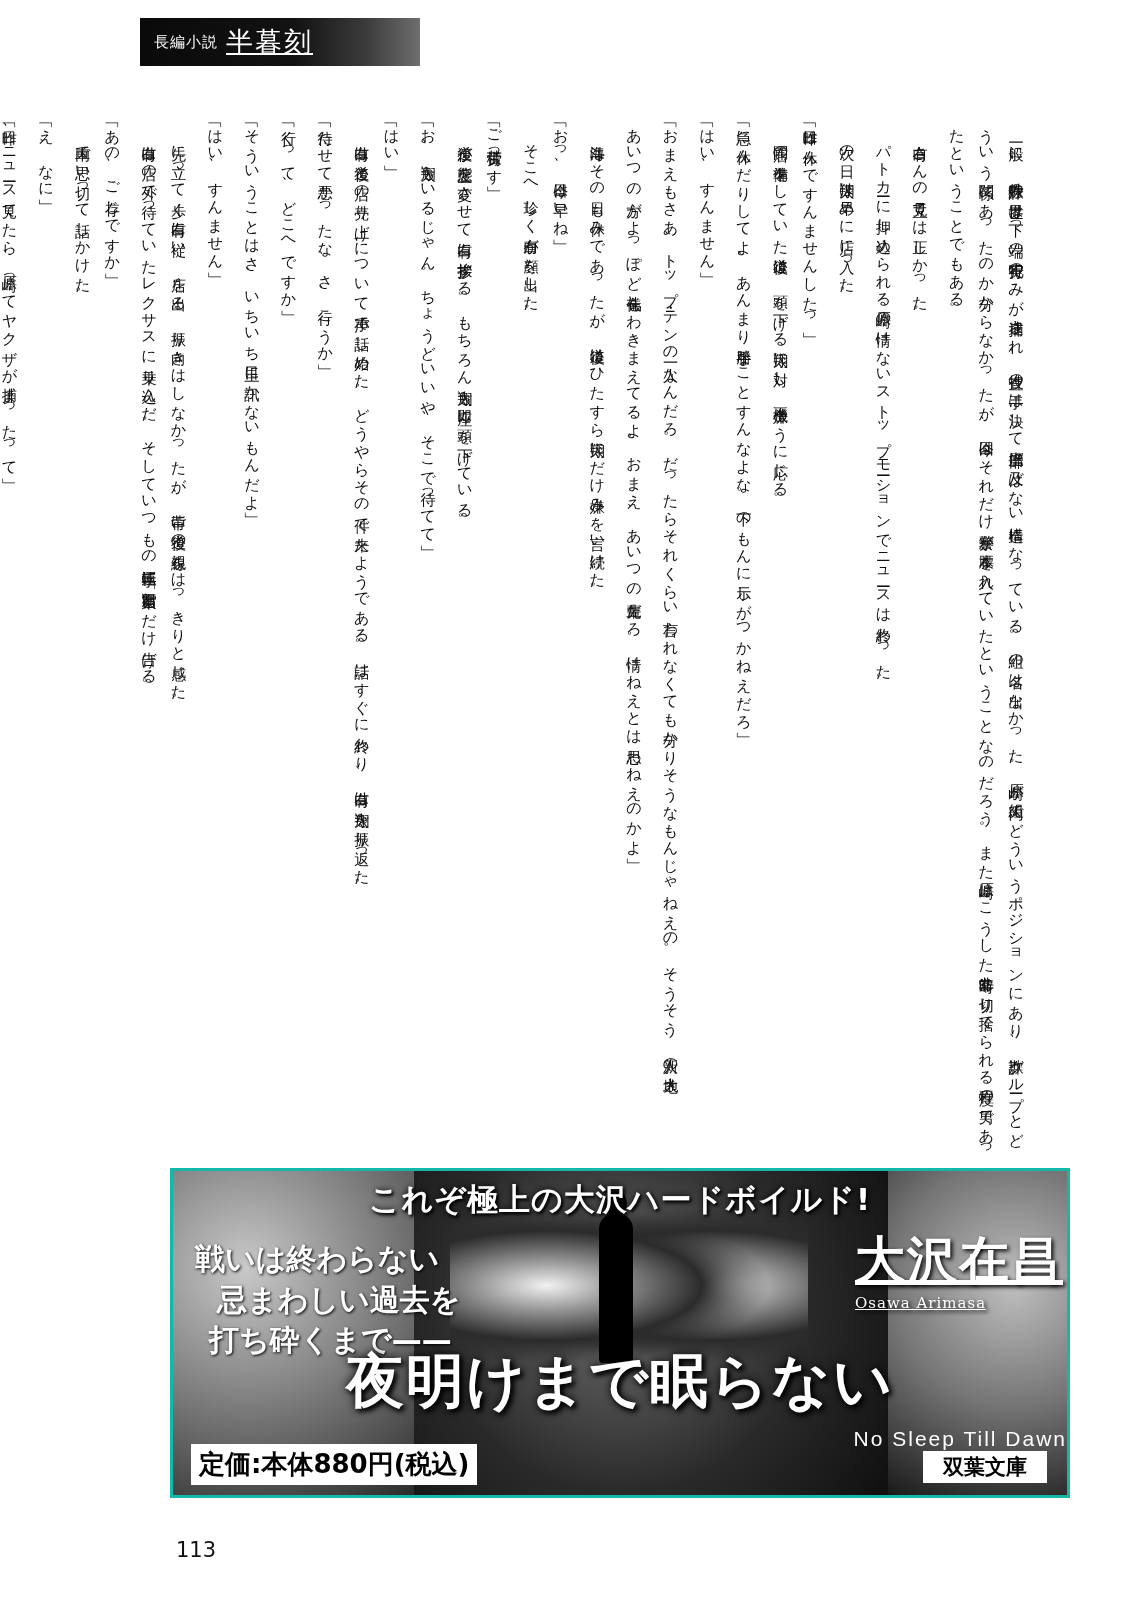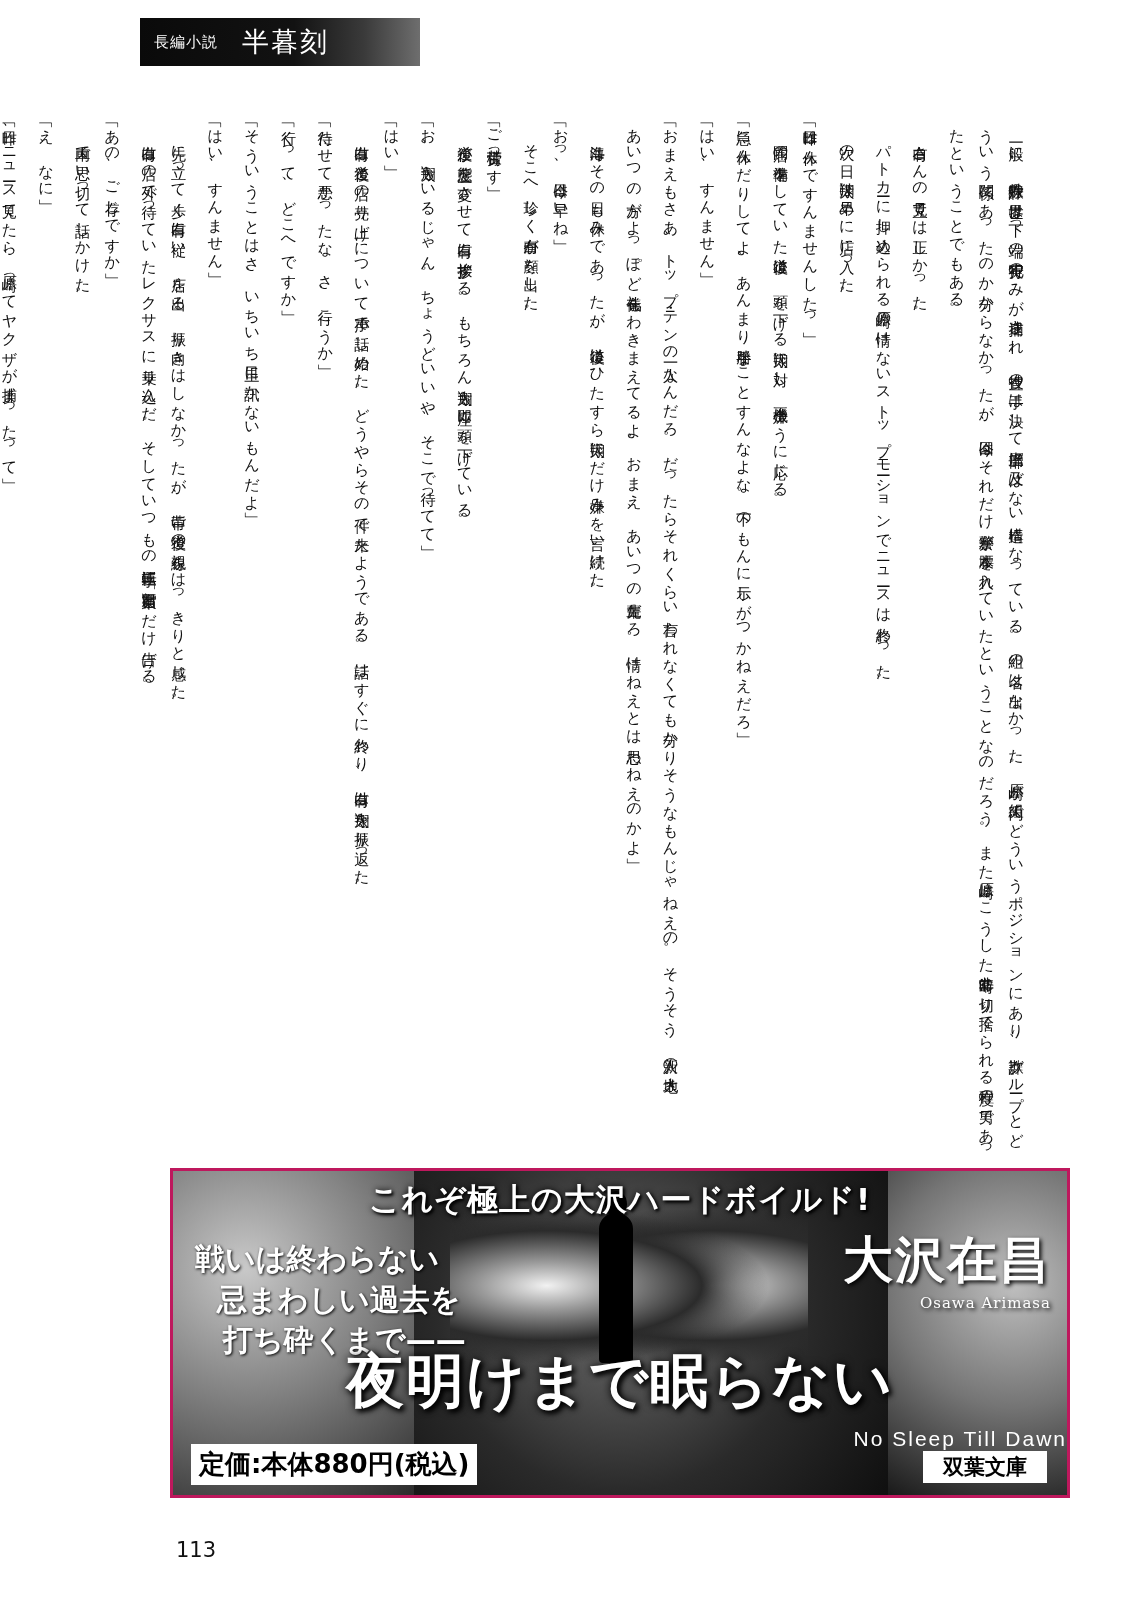--- a/index.html
+++ b/index.html
@@ -34,23 +34,24 @@
   }
   .header .genre {
     color: #fff;
     font-size: 15px;
     letter-spacing: 1px;
     font-family: "DejaVu Sans", "Liberation Sans", sans-serif;
   }
   .header .title {
     color: #fff;
     font-size: 27px;
-    margin-left: 24px;
+    margin-left: 8px;
     letter-spacing: 2px;
     font-family: "DejaVu Serif", "Liberation Serif", serif;
+    text-decoration: underline;
   }
 
   
   .body-area {
     position: absolute;
     left: 60px;
     top: 118px;
     width: 1020px;
     height: 1040px;
   }
@@ -81,21 +82,21 @@
   .vcol.mid { height: 830px; }
 
   
   .ad {
     position: absolute;
     left: 170px;
     top: 1168px;
     width: 900px;
     height: 330px;
     background: #000;
-    border: 3px solid #be185d;
+    border: 3px solid #14b8a6;
     box-sizing: border-box;
     overflow: hidden;
   }
   .ad-inner {
     position: relative;
     width: 100%;
     height: 100%;
     background:
       radial-gradient(circle at 50% 42%, #6e6e6e 0%, #2a2a2a 38%, #0b0b0b 72%, #000 100%);
   }
@@ -164,28 +165,29 @@
     left: 22px;
     top: 68px;
     color: #fff;
     font-size: 30px;
     line-height: 1.35;
     font-weight: bold;
     text-shadow: 1px 1px 3px #000;
     font-family: "DejaVu Sans", "Liberation Sans", sans-serif;
   }
   .ad-lines div:nth-child(2) { margin-left: 22px; }
-  .ad-lines div:nth-child(3) { margin-left: 28px; }
+  .ad-lines div:nth-child(3) { margin-left: 14px; }
   .ad-author {
     position: absolute;
-    right: 16px;
+    right: 4px;
     top: 56px;
-    text-align: right;
+    text-align: left;
     color: #fff;
     text-shadow: 2px 2px 4px #000;
+    text-decoration: underline;
   }
   .ad-author .ja {
     font-size: 50px;
     font-weight: bold;
     letter-spacing: 2px;
     font-family: "DejaVu Serif", "Liberation Serif", serif;
   }
   .ad-author .en {
     font-size: 15px;
     letter-spacing: 1px;

